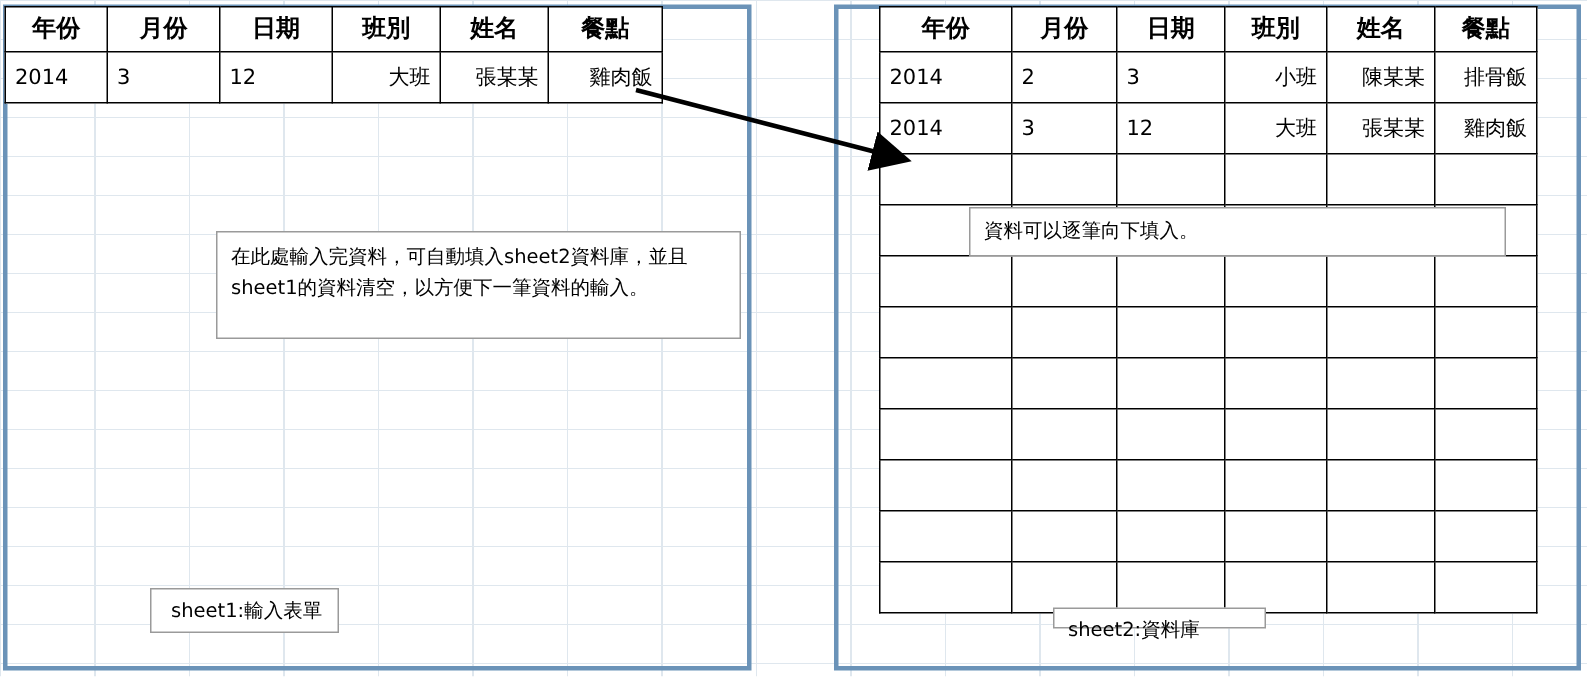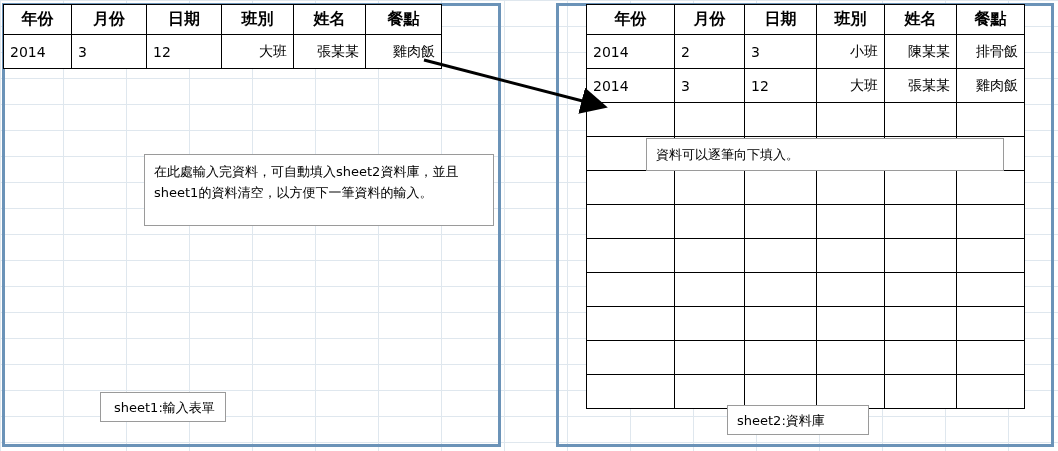--- a/index.html
+++ b/index.html
@@ -114,22 +114,22 @@
     width: 358px; height: 33px;
     line-height: 20px;
   }
   #label-left {
     left: 100px; top: 392px;
     width: 126px; height: 30px;
     line-height: 18px;
     padding-left: 13px;
   }
   #label-right {
-    left: 727px; top: 405px;
-    width: 142px; height: 30px;
+    left: 702px; top: 405px;
+    width: 142px; height: 14px;
     line-height: 18px;
   }
 
   svg.arrow-layer {
     position: absolute;
     left: 0; top: 0;
     width: 1058px; height: 451px;
     pointer-events: none;
   }
 </style>

